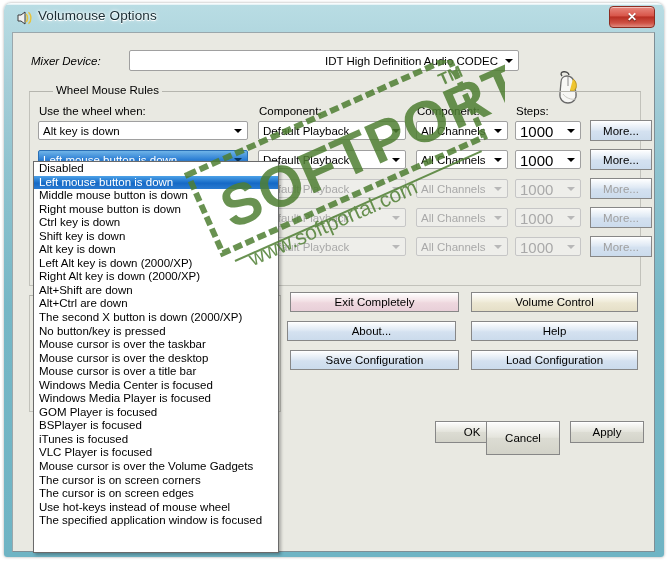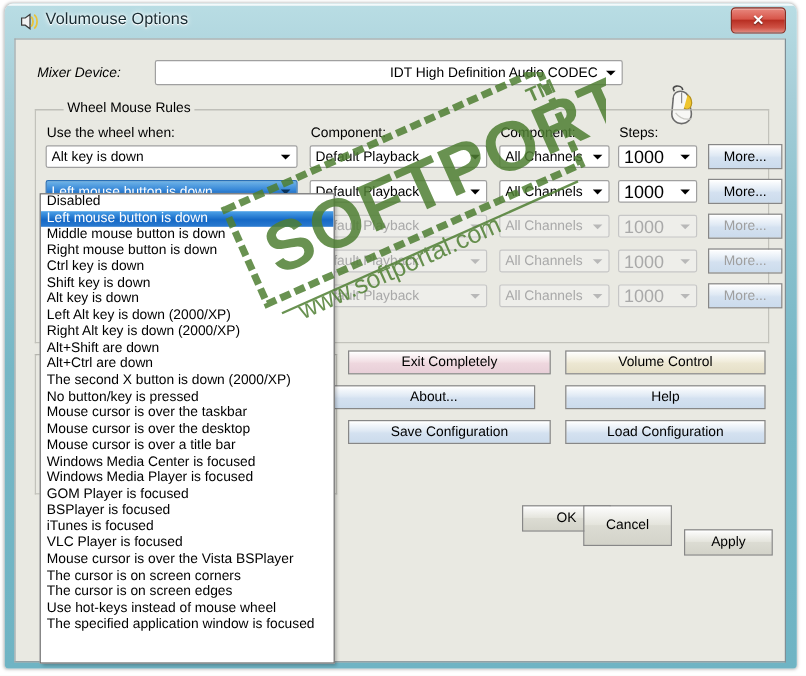--- a/index.html
+++ b/index.html
@@ -340,40 +340,40 @@
       <div class="btn blue" style="left:577px;top:203px;width:62px;height:21px;color:#9f9f9f;">More...</div>
 
       <div class="group" style="left:16px;top:262px;width:250px;height:115px;"></div>
 
       <div class="btn pink" style="left:277px;top:259px;width:169px;height:20px;">
           <span>Exit Completely</span>
         </div>
       <div class="btn cream" style="left:458px;top:259px;width:167px;height:20px;">
           <span>Volume Control</span>
         </div>
-      <div class="btn blue" style="left:264px;top:288px;width:169px;height:20px;justify-content:center;">
+      <div class="btn blue" style="left:274px;top:288px;width:169px;height:20px;justify-content:center;">
           <span>About...</span>
         </div>
       <div class="btn blue" style="left:458px;top:288px;width:167px;height:20px;">
           <span>Help</span>
         </div>
       <div class="btn blue" style="left:277px;top:317px;width:169px;height:20px;">
           <span>Save Configuration</span>
         </div>
       <div class="btn blue" style="left:458px;top:317px;width:167px;height:20px;">
           <span>Load Configuration</span>
         </div>
 
       <div class="btn" style="left:389px;top:388px;width:74px;height:22px;margin-left:33px;">
           <span>OK</span>
         </div>
       <div class="btn" style="left:473px;top:388px;width:74px;height:34px;">
           <span>Cancel</span>
         </div>
-      <div class="btn" style="left:557px;top:408px;width:74px;height:22px;">
+      <div class="btn" style="left:557px;top:388px;width:74px;height:22px;">
           <span>Apply</span>
         </div>
 
     </div>
   </div>
 
   <div class="dropdown">
     <div id="dd-items">
         <div class="dd-item">Disabled</div>
         <div class="dd-item sel">Left mouse button is down</div>
@@ -390,21 +390,21 @@
         <div class="dd-item">No button/key is pressed</div>
         <div class="dd-item">Mouse cursor is over the taskbar</div>
         <div class="dd-item">Mouse cursor is over the desktop</div>
         <div class="dd-item">Mouse cursor is over a title bar</div>
         <div class="dd-item">Windows Media Center is focused</div>
         <div class="dd-item">Windows Media Player is focused</div>
         <div class="dd-item">GOM Player is focused</div>
         <div class="dd-item">BSPlayer is focused</div>
         <div class="dd-item">iTunes is focused</div>
         <div class="dd-item">VLC Player is focused</div>
-        <div class="dd-item">Mouse cursor is over the Vista BSPlayer</div>
+        <div class="dd-item">Mouse cursor is over the Volume Gadgets</div>
         <div class="dd-item">The cursor is on screen corners</div>
         <div class="dd-item">The cursor is on screen edges</div>
         <div class="dd-item">Use hot-keys instead of mouse wheel</div>
         <div class="dd-item">The specified application window is focused</div>
       </div>
   </div>
 
   <div class="watermark">
     <svg width="330" height="210" viewBox="0 0 330 210">
       <g transform="rotate(-24 165 105)" opacity="0.85">

